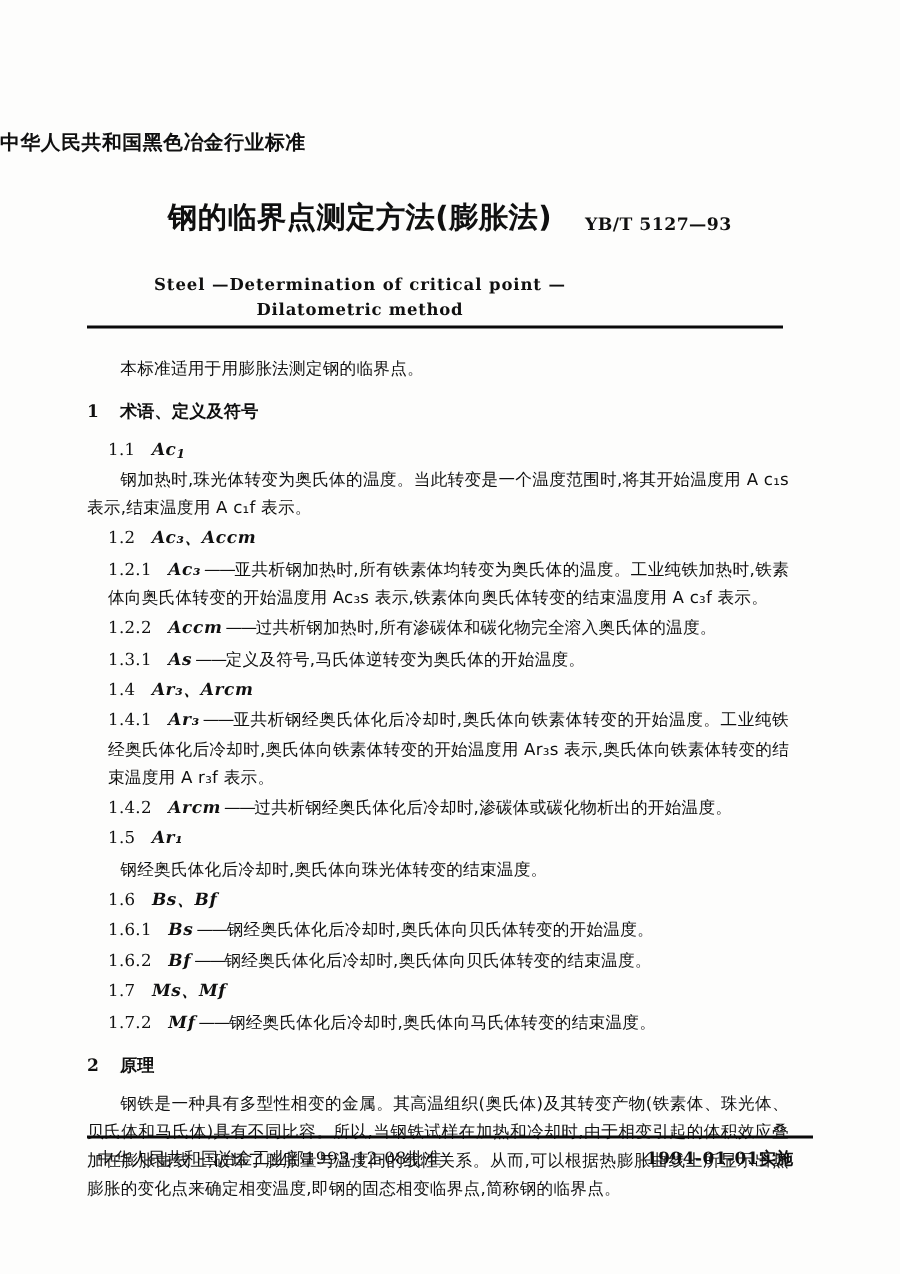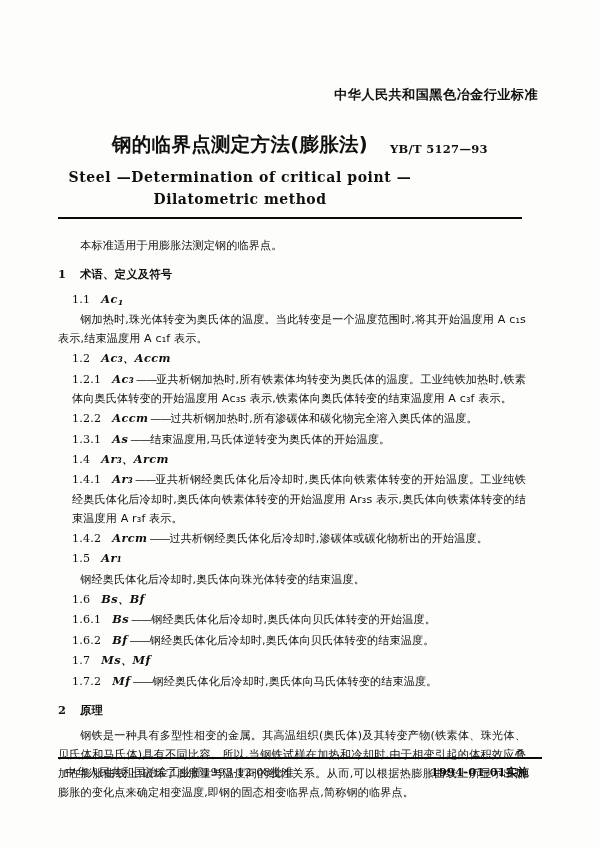--- a/index.html
+++ b/index.html
@@ -21,21 +21,21 @@
     color: #101010;
   }
   
   .header {
     position: absolute;
     left: 0;
     top: 0;
     width: 600px;
   }
   .std-org {
-    text-align: right;
+    text-align: left;
     font-size: 13.2px;
     font-weight: bold;
     letter-spacing: 0.4px;
     margin-top: 86px;
     padding-right: 62px;
     font-family: "DejaVu Sans", "Liberation Sans", sans-serif;
   }
   .title-row {
     position: relative;
     margin-top: 27px;
@@ -58,22 +58,22 @@
     top: 11px;
     font-size: 11.5px;
     font-weight: bold;
     font-family: "DejaVu Serif", "Liberation Serif", serif;
     letter-spacing: 0.3px;
     white-space: nowrap;
   }
   .title-en {
     text-align: center;
     width: 480px;
-    margin-top: 2px;
-    font-size: 14px;
+    margin-top: 16px;
+    font-size: 11px;
     font-weight: bold;
     font-family: "DejaVu Serif", "Liberation Serif", serif;
     line-height: 1.55;
     letter-spacing: 0.6px;
   }
   .title-en .l2 {
     letter-spacing: 0.5px;
     text-align: center;
   }
   .rule-top {
@@ -230,21 +230,21 @@
     <p class="clause-def">
       <span class="cnum">1.2.1</span><span class="gap"></span><span class="sym">Ac₃</span><span class="dash">——</span><span>亚共析钢加热时,所有铁素体均转变为奥氏体的温度。工业纯铁加热时,铁素体向奥氏体转变的开始温度用 Ac₃s 表示,铁素体向奥氏体转变的结束温度用 A c₃f 表示。</span>
     </p>
 
     <p class="clause-def">
       <span class="cnum">1.2.2</span><span class="gap"></span><span class="sym">Accm</span><span class="dash">——</span><span>过共析钢加热时,所有渗碳体和碳化物完全溶入奥氏体的温度。</span>
     </p>
 
 
     <p class="clause-def">
-      <span class="cnum">1.3.1</span><span class="gap"></span><span class="sym">As</span><span class="dash">——</span><span>结束温度用,马氏体逆转变为奥氏体的开始温度。</span>
+      <span class="cnum">1.3.1</span><span class="gap"></span><span class="sym">As</span><span class="dash">——</span><span>定义及符号,马氏体逆转变为奥氏体的开始温度。</span>
     </p>
 
 
     <p class="clause">
       <span class="cnum">1.4</span><span class="gap"></span><span class="sym">Ar₃、Arcm</span>
     </p>
 
     <p class="clause-def">
       <span class="cnum">1.4.1</span><span class="gap"></span><span class="sym">Ar₃</span><span class="dash">——</span><span>亚共析钢经奥氏体化后冷却时,奥氏体向铁素体转变的开始温度。工业纯铁经奥氏体化后冷却时,奥氏体向铁素体转变的开始温度用 Ar₃s 表示,奥氏体向铁素体转变的结束温度用 A r₃f 表示。</span>
     </p>

